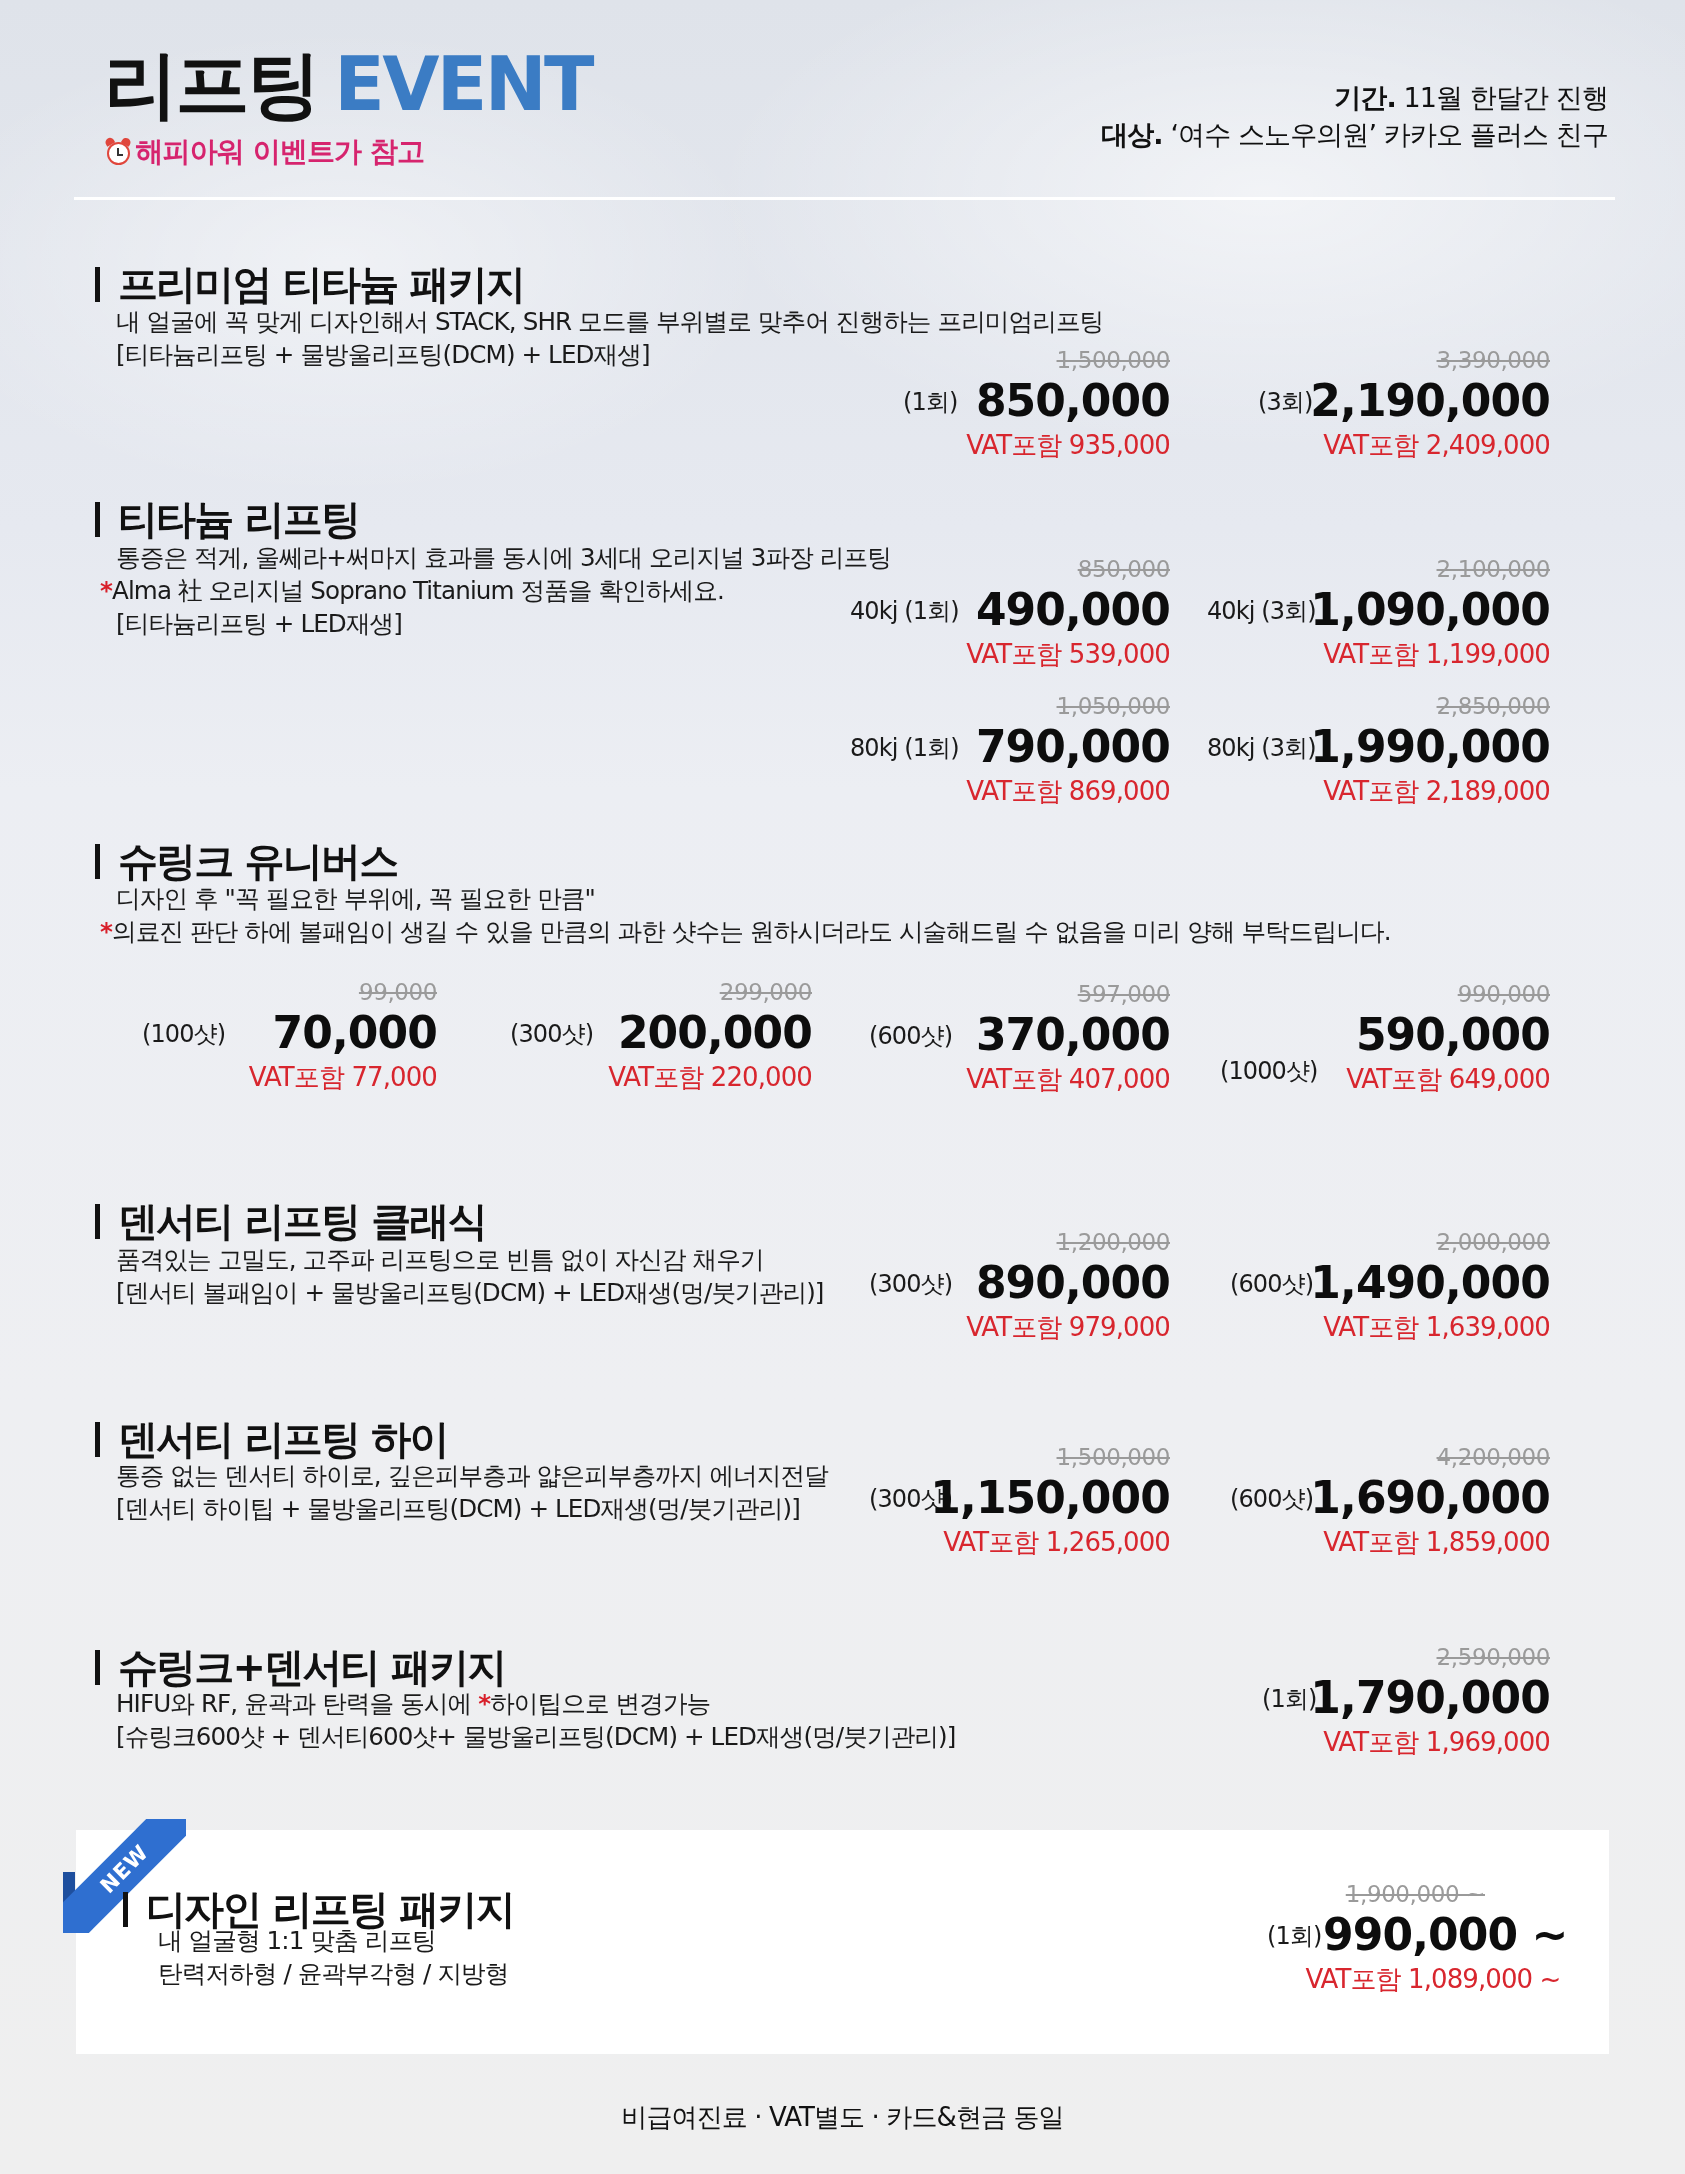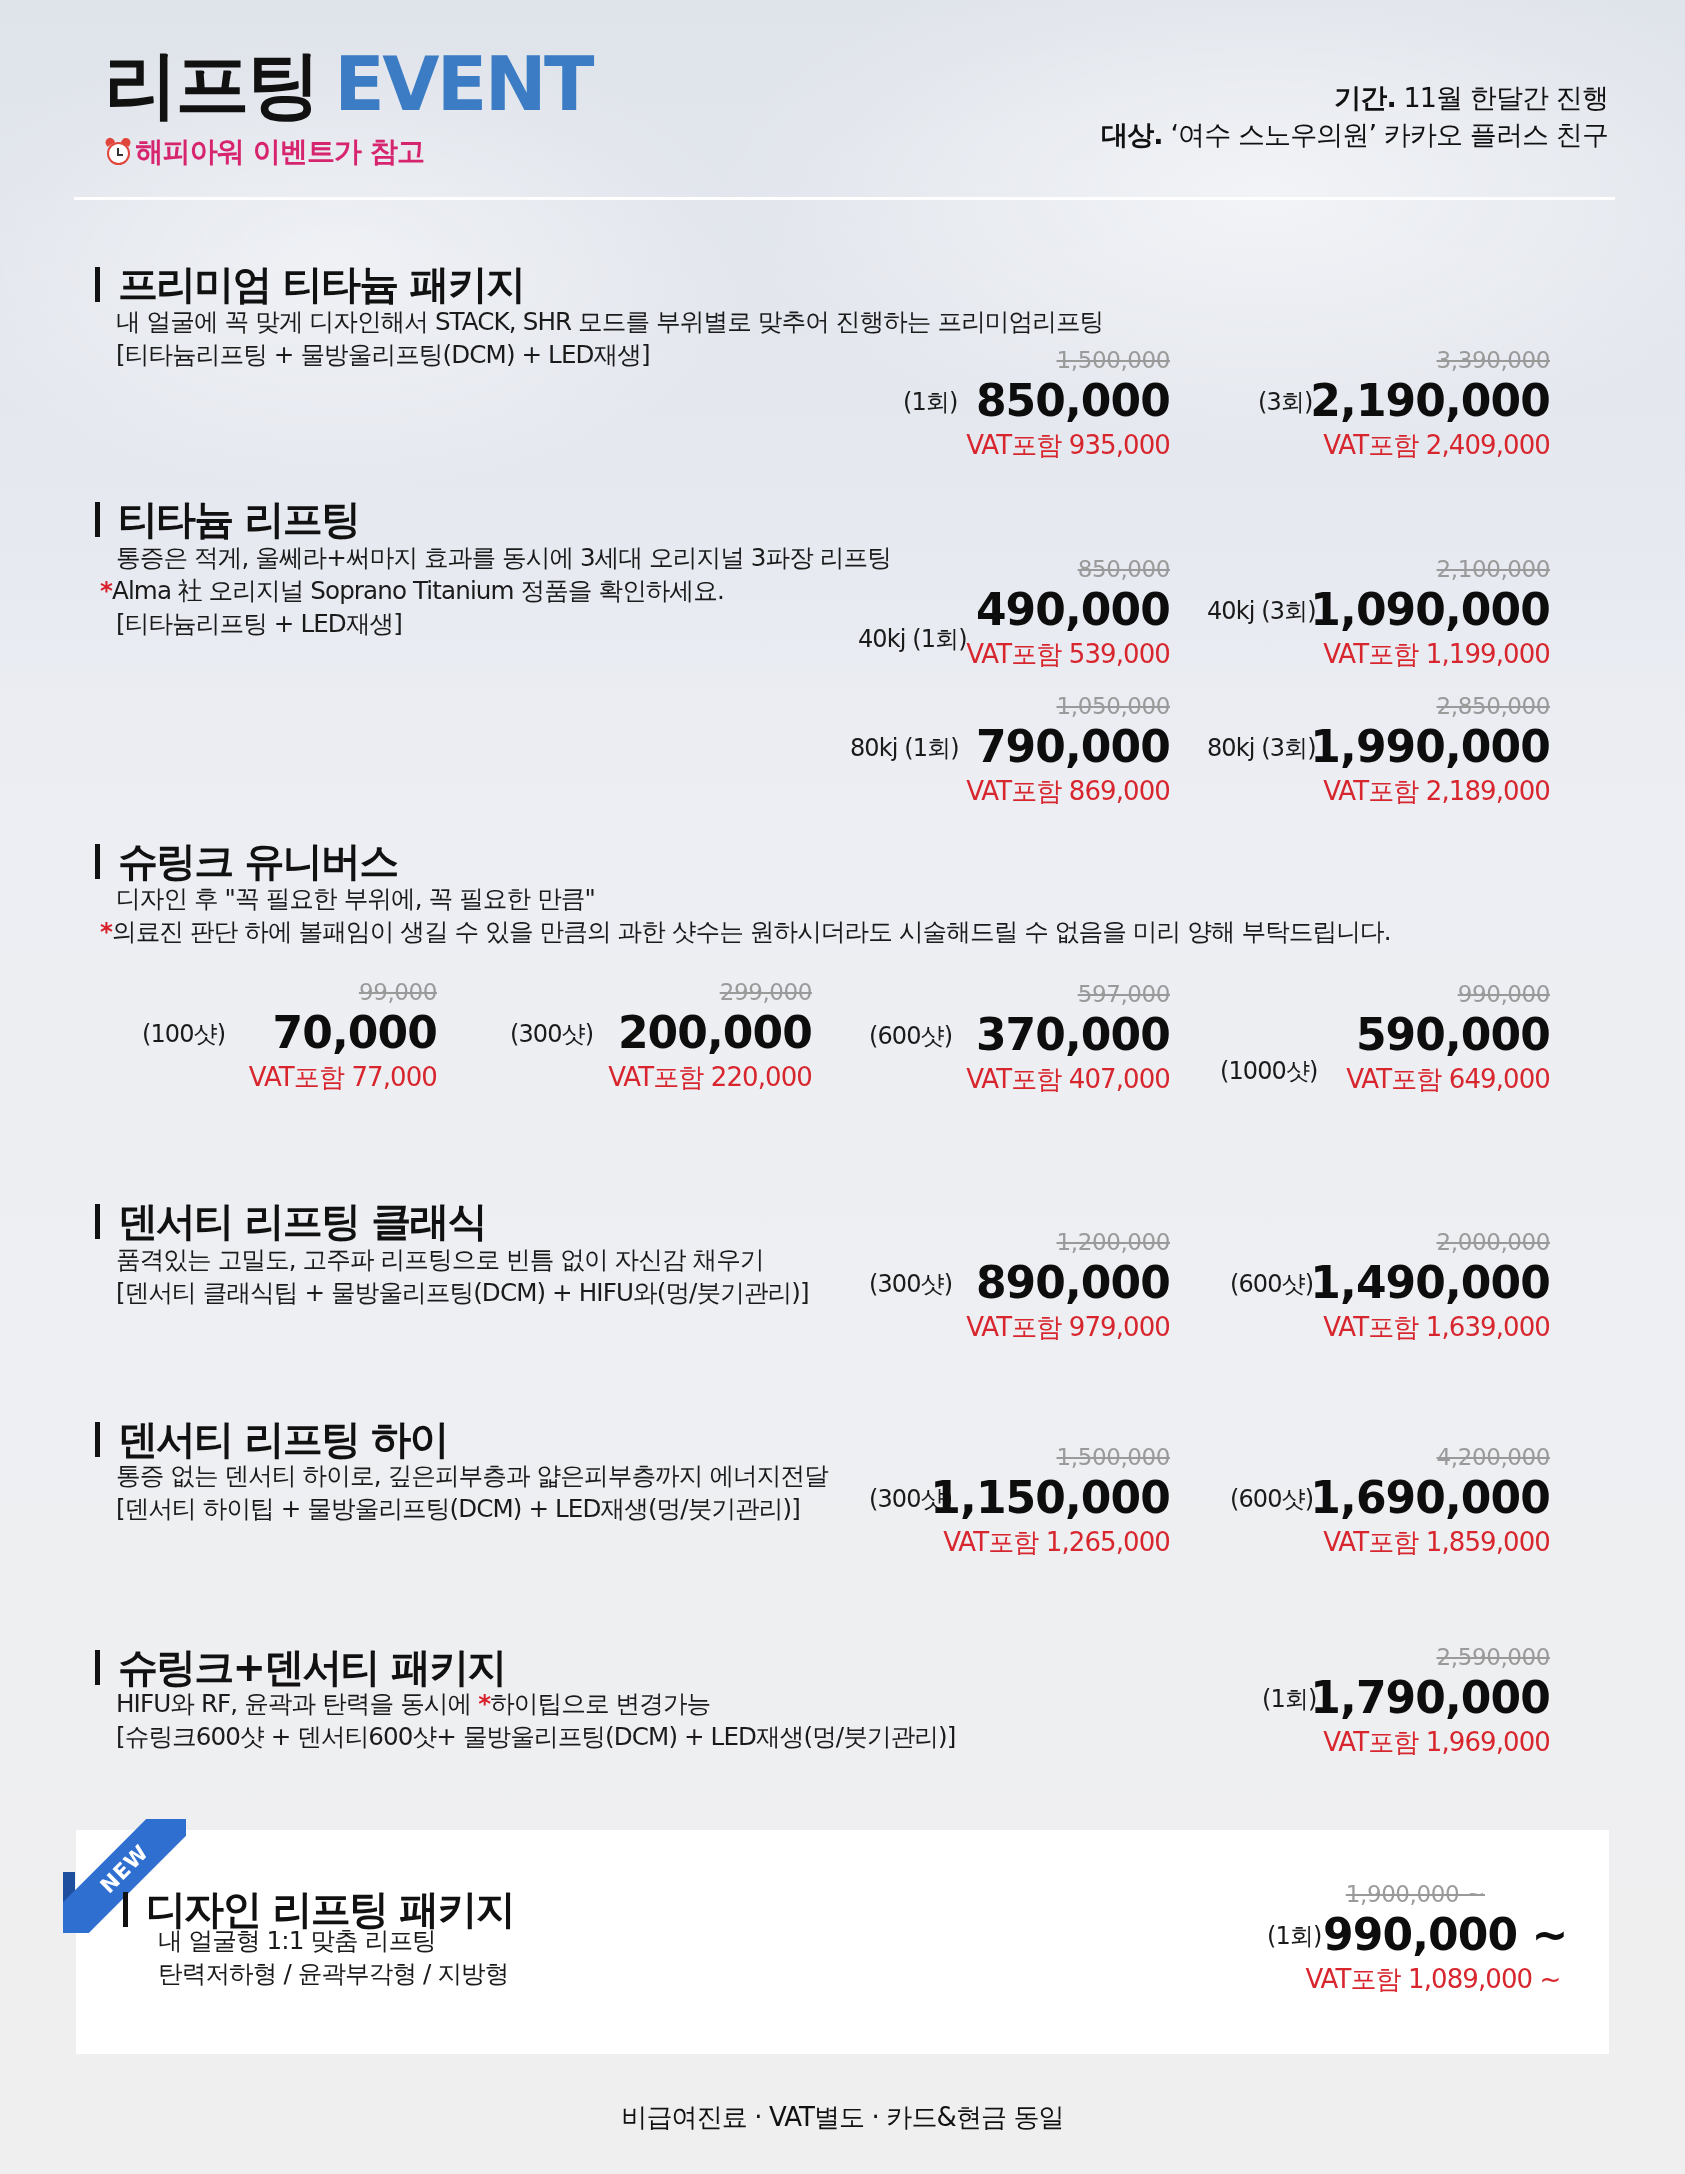--- a/index.html
+++ b/index.html
@@ -104,21 +104,21 @@
     <span class="bar"></span>
       <span>티타늄 리프팅</span>
   </div>
   <div class="desc" style="left:116px; top:541px;">
     <div>통증은 적게, 울쎄라+써마지 효과를 동시에 3세대 오리지널 3파장 리프팅</div>
     <div style="margin-left:-16px;"><span class="star">*</span><span>Alma 社 오리지널 Soprano Titanium 정품을 확인하세요.</span></div>
     <div>[티타늄리프팅 + LED재생]</div>
   </div>
   <div class="price" style="left:801px; top:556px;">
     <span class="orig">850,000</span>
-    <span class="label" style="left:57px;margin-top:28px;">40kj (1회)</span>
+    <span class="label" style="left:49px;">40kj (1회)</span>
     <span class="main">490,000</span>
     <span class="vat">VAT포함 539,000</span>
   </div>
   <div class="price" style="left:1181px; top:556px;">
     <span class="orig">2,100,000</span>
     <span class="label" style="left:26px;">40kj (3회)</span>
     <span class="main">1,090,000</span>
     <span class="vat">VAT포함 1,199,000</span>
   </div>
   <div class="price" style="left:801px; top:693px;">
@@ -166,21 +166,21 @@
     <span class="main">590,000</span>
     <span class="vat">VAT포함 649,000</span>
   </div>
 
   <div class="sec-title" style="left:95px; top:1183px;">
     <span class="bar"></span>
       <span>덴서티 리프팅 클래식</span>
   </div>
   <div class="desc" style="left:116px; top:1243px;">
     <div>품격있는 고밀도, 고주파 리프팅으로 빈틈 없이 자신감 채우기</div>
-    <div>[덴서티 클래식팁 + 물방울리프팅(DCM) + HIFU와(멍/붓기관리)]</div>
+    <div>[덴서티 볼패임이 + 물방울리프팅(DCM) + LED재생(멍/붓기관리)]</div>
   </div>
   <div class="price" style="left:801px; top:1229px;">
     <span class="orig">1,200,000</span>
     <span class="label" style="left:68px;">(300샷)</span>
     <span class="main">890,000</span>
     <span class="vat">VAT포함 979,000</span>
   </div>
   <div class="price" style="left:1181px; top:1229px;">
     <span class="orig">2,000,000</span>
     <span class="label" style="left:49px;">(600샷)</span>

